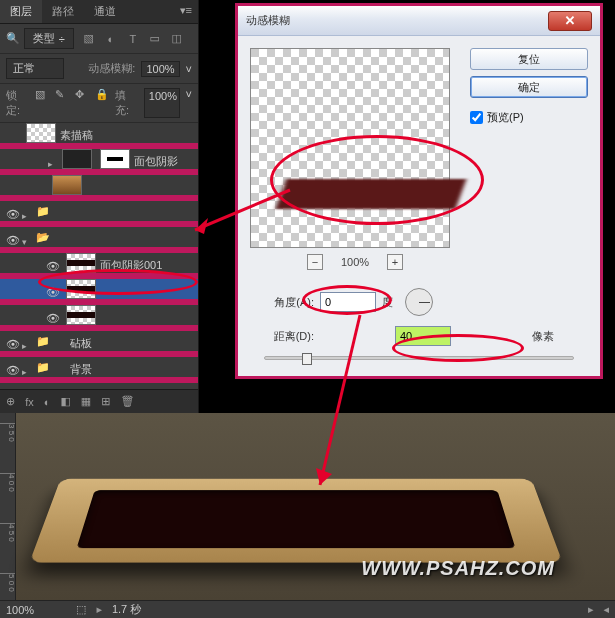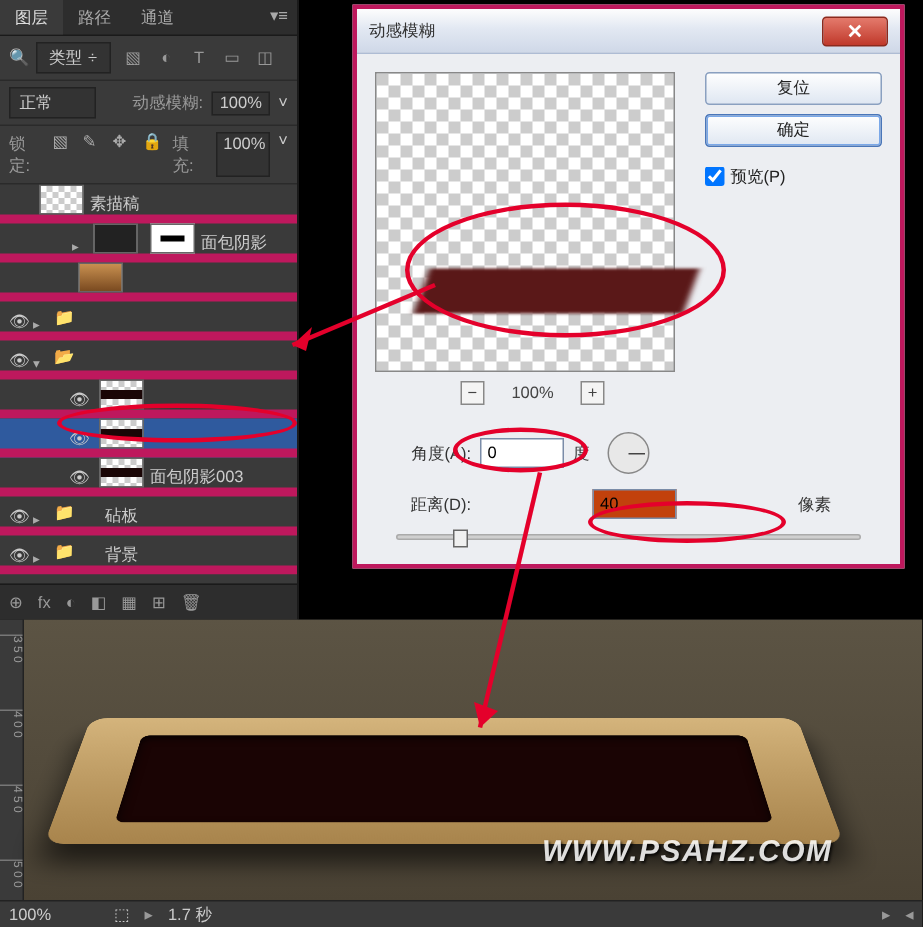--- a/index.html
+++ b/index.html
@@ -77,21 +77,21 @@
 .dlg-right{flex:1;display:flex;flex-direction:column;gap:6px}
 .win-btn{height:22px;border:1px solid #8aa0c0;background:linear-gradient(#fefefe,#dfe7f2);border-radius:3px;cursor:pointer;text-align:center;line-height:20px;color:#222}
 .win-btn.primary{border-color:#4a76b8;box-shadow:0 0 0 1px #7aa8e8 inset}
 .chk{display:flex;align-items:center;gap:4px;margin-top:6px}
 .chk input{width:13px;height:13px}
 
 .dlg-params{padding:6px 16px 16px;color:#333}
 .param-row{display:flex;align-items:center;gap:6px;margin-bottom:10px}
 .param-row label{min-width:60px;text-align:right}
 .param-input{width:56px;height:20px;border:1px solid #7a8ca8;background:#fff;padding:0 4px}
-.param-input.sel{background:#c2410c}
+.param-input.sel{background:#bef264}
 .angle-dial{width:28px;height:28px;border:1px solid #888;border-radius:50%;background:#e8e8e8;position:relative;margin-left:6px}
 .angle-dial::after{content:"";position:absolute;left:50%;top:50%;width:11px;height:1px;background:#444;transform-origin:left center}
 .slider-track{height:4px;background:#cfcfcf;border:1px solid #aaa;border-radius:2px;position:relative;margin:4px 10px 0}
 .slider-thumb{position:absolute;top:-4px;left:12%;width:10px;height:12px;background:#f0f0f0;border:1px solid #666}
 
 
 .anno-ellipse{position:absolute;border:3px solid #e4002b;border-radius:50%;pointer-events:none}
 .anno-e1{left:270px;top:135px;width:214px;height:90px}
 .anno-e2{left:38px;top:269px;width:160px;height:26px}
 .anno-e3{left:302px;top:285px;width:90px;height:30px}
@@ -175,33 +175,33 @@
     <div class="layer">
       <div class="eye">👁</div>
       <span class="arrow">▾</span>
       <div class="thumb folder">📂</div>
     </div>
     <div class="layer sub2">
       <div class="eye">👁</div>
       <div class="thumb">
           <div class="swatch" style="background:#1a0606;top:6px;bottom:6px"></div>
         </div>
+      <div class="layer-name">面包阴影001</div>
     </div>
     <div class="layer sub2 selected">
       <div class="eye">👁</div>
       <div class="thumb">
           <div class="swatch" style="background:#1a0606;top:6px;bottom:6px"></div>
         </div>
     </div>
     <div class="layer sub2">
       <div class="eye">👁</div>
       <div class="thumb">
           <div class="swatch" style="background:#1a0606;top:6px;bottom:6px"></div>
         </div>
-      <div class="layer-name">面包阴影003</div>
     </div>
     <div class="layer">
       <div class="eye">👁</div>
       <span class="arrow">▸</span>
       <div class="thumb folder">📁</div>
       <div class="layer-name">砧板</div>
     </div>
     <div class="layer">
       <div class="eye">👁</div>
       <span class="arrow">▸</span>

